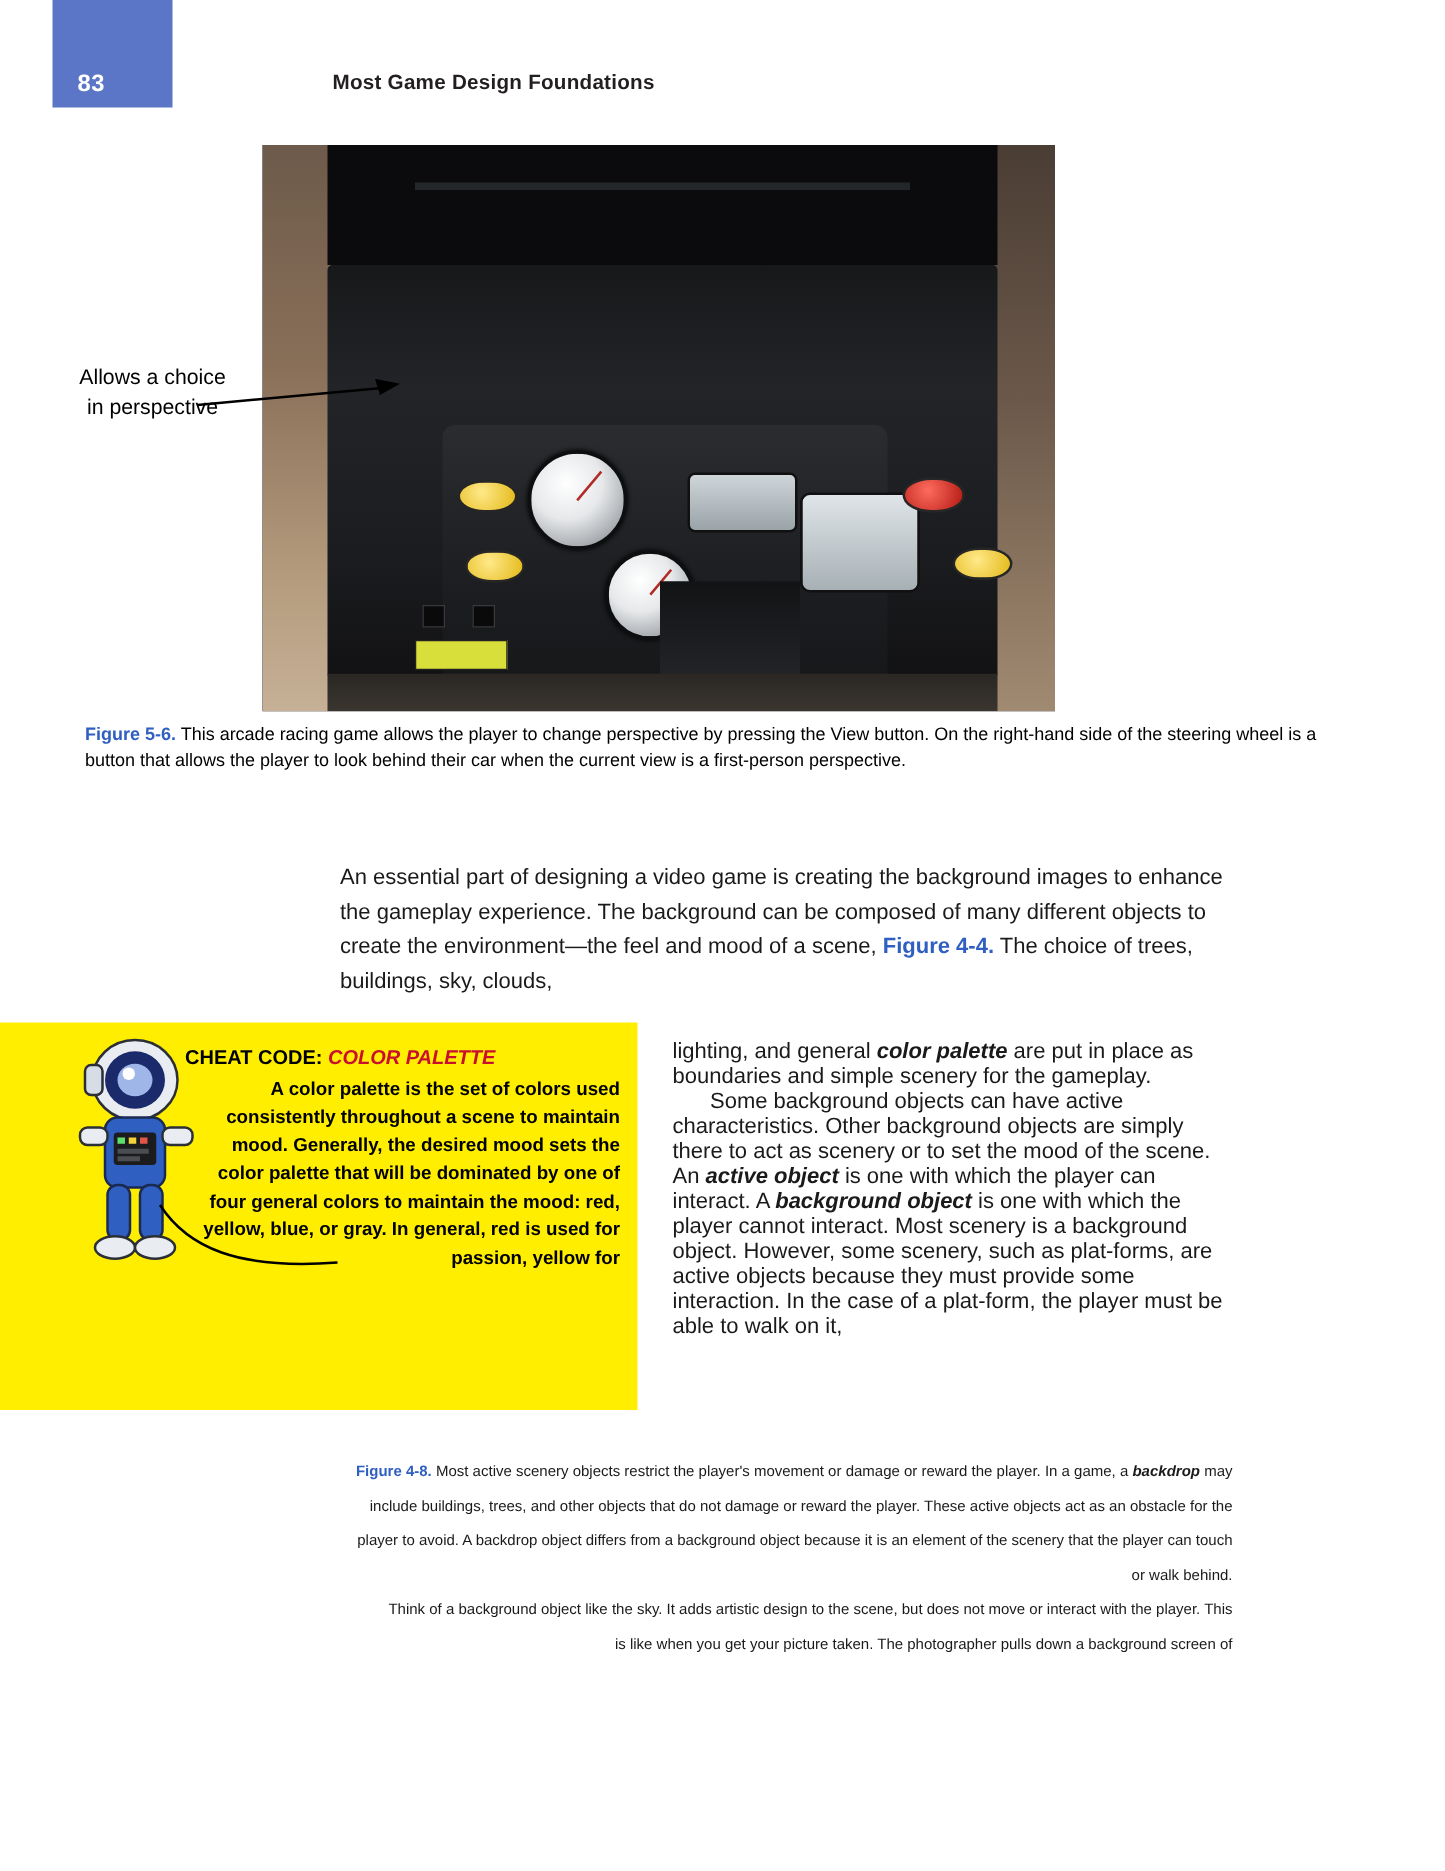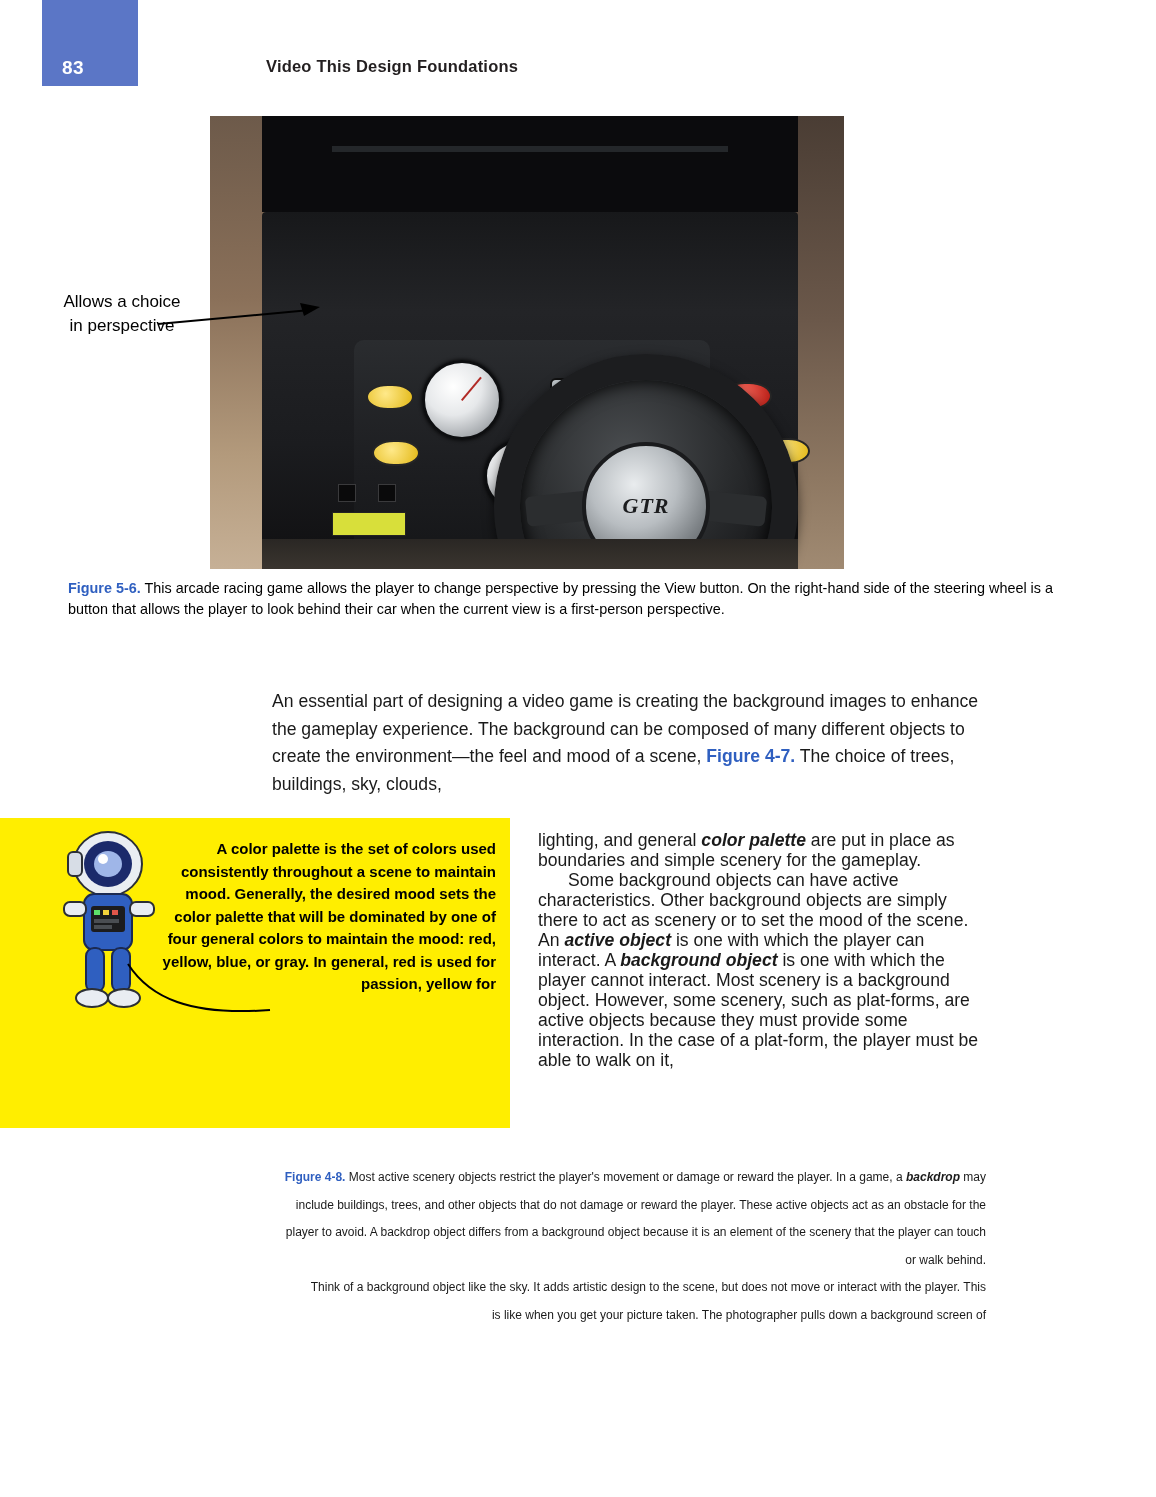--- a/index.html
+++ b/index.html
@@ -237,21 +237,21 @@
   
   .robot { position: absolute; left: 58px; top: 4px; width: 104px; height: 200px; }
 
   .ptr-line { position: absolute; left: 110px; top: 958px; width: 180px; height: 70px; z-index: 3; }
 </style>
 </head>
 <body>
 
 <div class="page-num-box"></div>
 <div class="page-num">83</div>
-<div class="book-title">Video This Design Foundations</div>
+<div class="book-title">Most Game Design Foundations</div>
 
 <div class="photo">
   <div class="ph-wall-l"></div>
   <div class="ph-wall-r"></div>
   <div class="ph-top-dark">
     <div class="ph-top-strip"></div>
   </div>
   <div class="ph-cabinet">
     <div class="ph-dash"></div>
 
@@ -269,44 +269,36 @@
     <div class="ph-btn yellow2"></div>
     <div class="ph-btn red"></div>
     <div class="ph-btn yellow3"></div>
 
     <div class="ph-slot s1"></div>
     <div class="ph-slot s2"></div>
     <div class="ph-label"></div>
 
     <div class="ph-center-col"></div>
 
-    <div class="wheel">
-      <div class="wheel-spoke l"></div>
-      <div class="wheel-spoke r"></div>
-      <div class="wheel-spoke b"></div>
-      <div class="wheel-hub">
-        <span class="wheel-hub-txt">GTR</span>
-      </div>
-    </div>
   </div>
   <div class="ph-floor"></div>
 </div>
 
 <div class="callout-text">Allows a choice in perspective</div>
 <svg class="callout-svg" viewBox="0 0 190 50">
   <path d="M8 34 L160 20" stroke="#000" stroke-width="2" fill="none"></path>
   <path d="M170 17 L150 13 L154 26 Z" fill="#000"></path>
 </svg>
 
 <div class="caption">
   <span class="figlabel">Figure 5-6.</span><span> This arcade racing game allows the player to change perspective by pressing the View button. On the right-hand side of the steering wheel is a button that allows the player to look behind their car when the current view is a first-person perspective.</span>
 </div>
 
 <div class="body-top">
-  <span>An essential part of designing a video game is creating the background images to enhance the gameplay experience. The background can be composed of many different objects to create the environment—the feel and mood of a scene, </span><span class="figref">Figure 4-7.</span><span> The choice of trees, buildings, sky, clouds,</span>
+  <span>An essential part of designing a video game is creating the background images to enhance the gameplay experience. The background can be composed of many different objects to create the environment—the feel and mood of a scene, </span><span class="figref">Figure 4-4.</span><span> The choice of trees, buildings, sky, clouds,</span>
 </div>
 
 <div class="body-right">
   <span>lighting, and general </span><span class="term">color palette</span><span> are put in place as boundaries and simple scenery for the gameplay.</span>
   <br>
   <span style="display:inline-block;width:30px"></span><span>Some background objects can have active characteristics. Other background objects are simply there to act as scenery or to set the mood of the scene. An </span><span class="term">active object</span><span> is one with which the player can interact. A </span><span class="term">background object</span><span> is one with which the player cannot interact. Most scenery is a background object. However, some scenery, such as plat-forms, are active objects because they must provide some interaction. In the case of a plat-form, the player must be able to walk on it,</span>
 </div>
 
 <div class="cheatbox">
   <svg class="robot" viewBox="0 0 104 200">
@@ -324,20 +316,24 @@
     <rect x="36" y="103" width="18" height="4" fill="#4a4d52"></rect>
     <rect x="6" y="80" width="22" height="14" rx="6" fill="#e9edf2" stroke="#2b2f36" stroke-width="2"></rect>
     <rect x="72" y="80" width="24" height="14" rx="6" fill="#e9edf2" stroke="#2b2f36" stroke-width="2"></rect>
     <rect x="28" y="126" width="18" height="44" rx="8" fill="#2f5fc0" stroke="#1b2a52" stroke-width="2"></rect>
     <rect x="54" y="126" width="18" height="44" rx="8" fill="#2f5fc0" stroke="#1b2a52" stroke-width="2"></rect>
     <ellipse cx="34" cy="176" rx="16" ry="9" fill="#e9edf2" stroke="#2b2f36" stroke-width="2"></ellipse>
     <ellipse cx="66" cy="176" rx="16" ry="9" fill="#e9edf2" stroke="#2b2f36" stroke-width="2"></ellipse>
   </svg>
 
   <div class="cheat-inner">
+    <div class="cheat-head">
+      <span class="ch-label">CHEAT CODE:</span>
+      <span class="ch-title">COLOR PALETTE</span>
+    </div>
     <div class="cheat-body">A color palette is the set of colors used consistently throughout a scene to maintain mood. Generally, the desired mood sets the color palette that will be dominated by one of four general colors to maintain the mood: red, yellow, blue, or gray. In general, red is used for passion, yellow for</div>
   </div>
 </div>
 
 <svg class="ptr-line" viewBox="0 0 180 70">
   <path d="M18 6 C 40 40, 80 58, 160 52" stroke="#000" stroke-width="2" fill="none"></path>
 </svg>
 
 <div class="body-bottom">
   <span class="figref">Figure 4-8.</span><span> Most active scenery objects restrict the player's movement or damage or reward the player. In a game, a </span><span class="term">backdrop</span><span> may include buildings, trees, and other objects that do not damage or reward the player. These active objects act as an obstacle for the player to avoid. A backdrop object differs from a background object because it is an element of the scenery that the player can touch or walk behind.</span>

